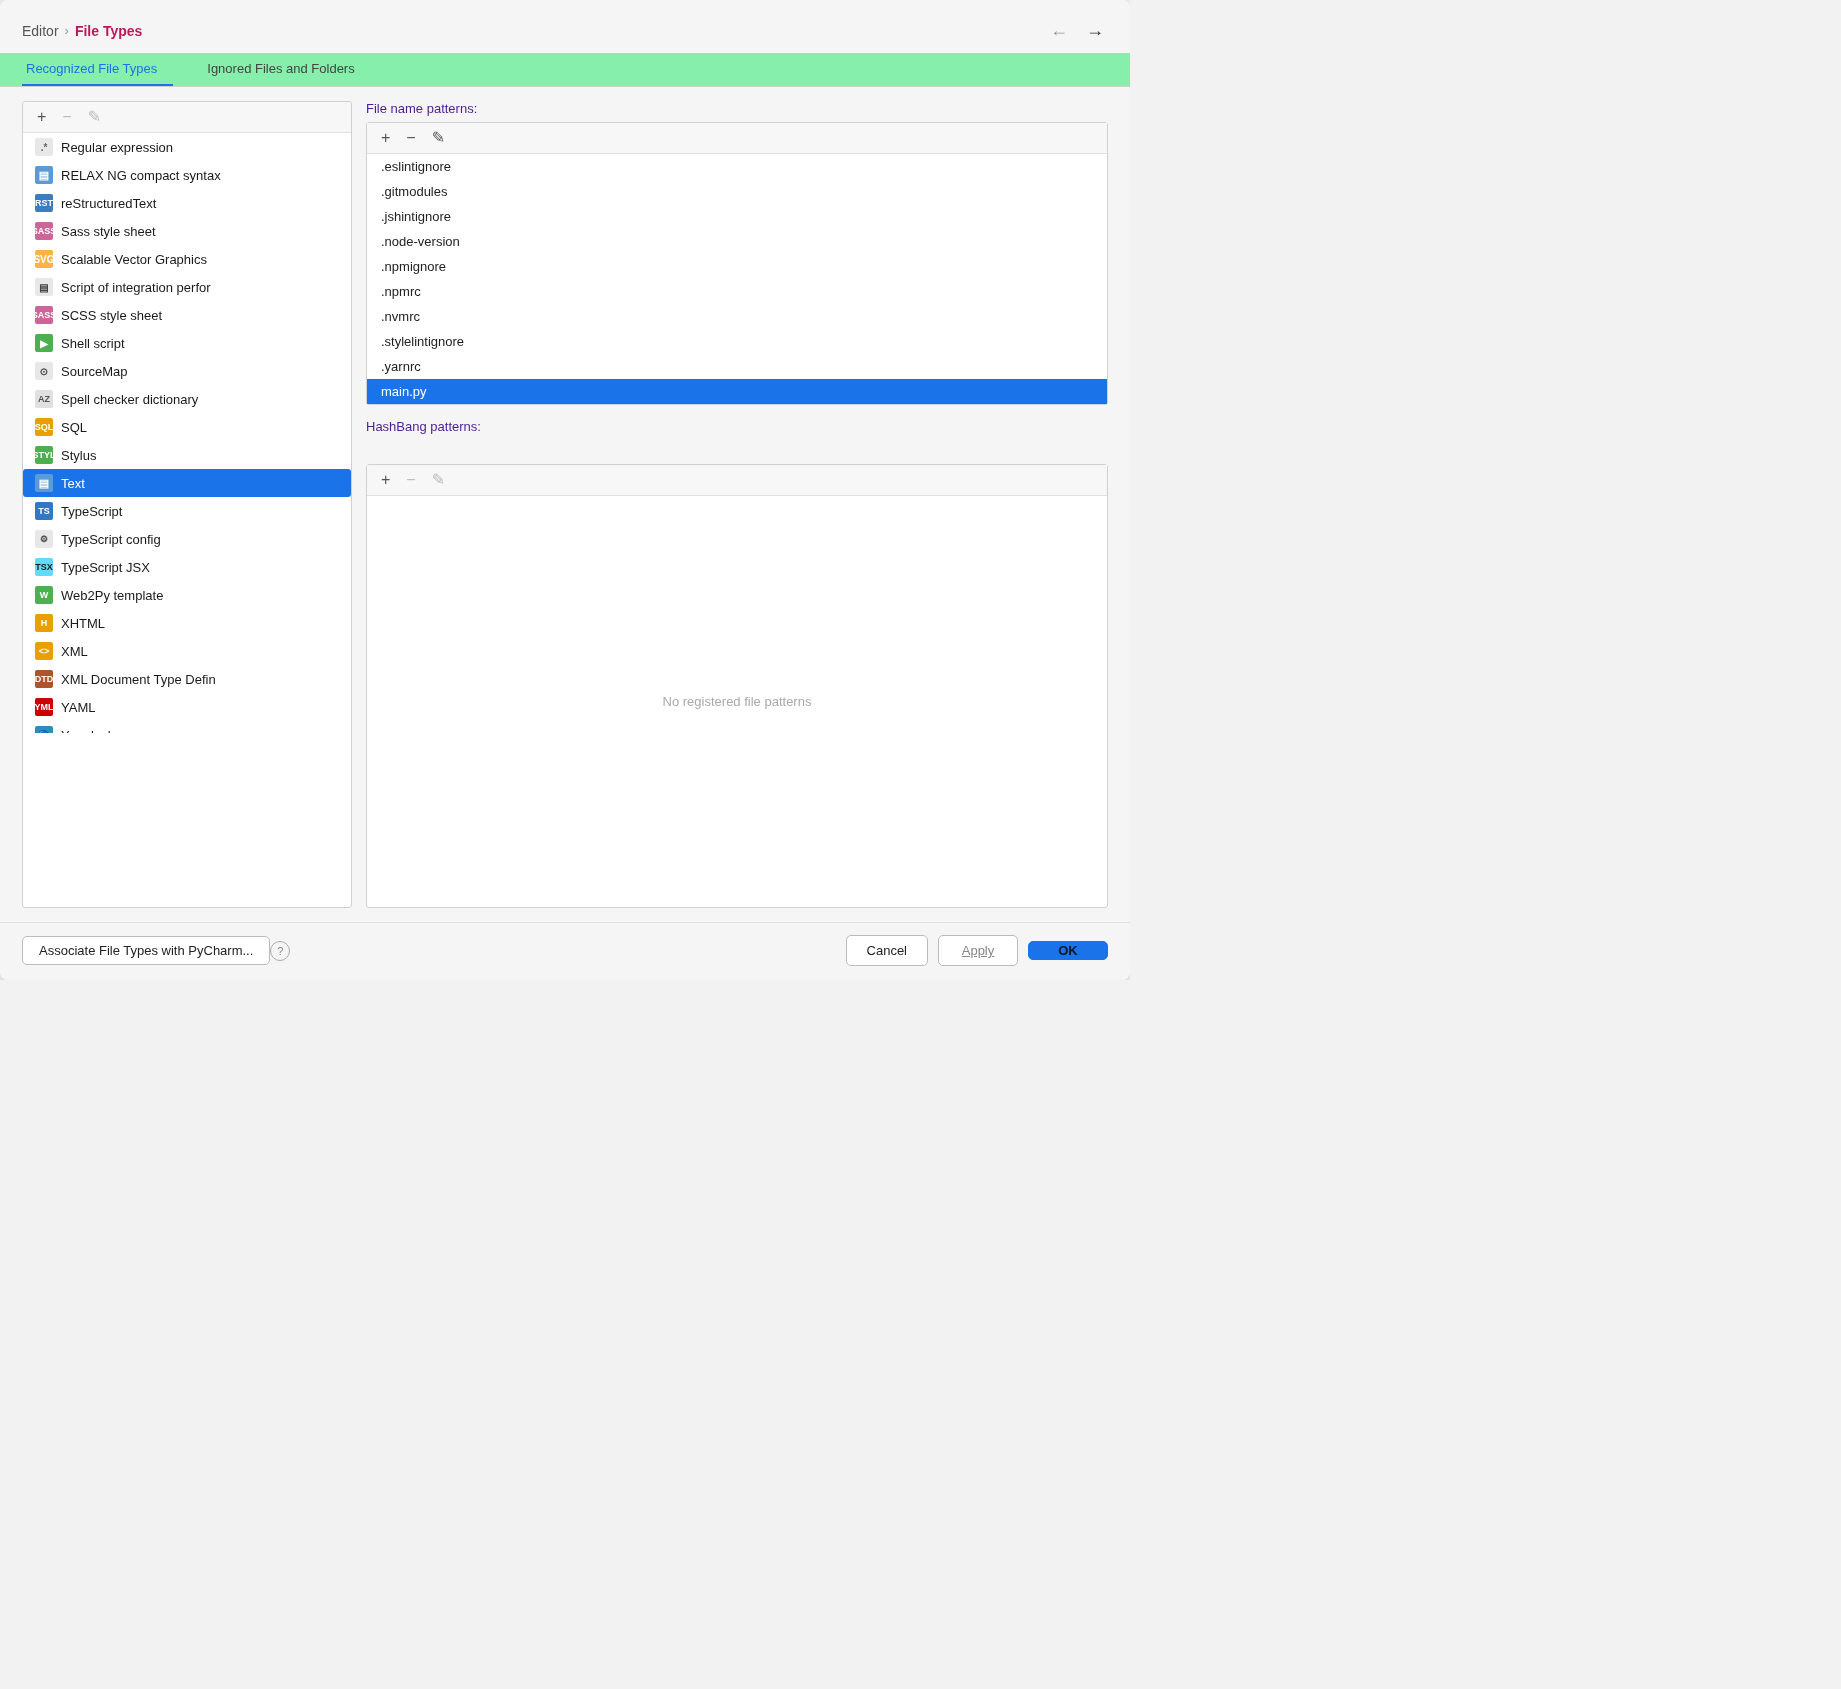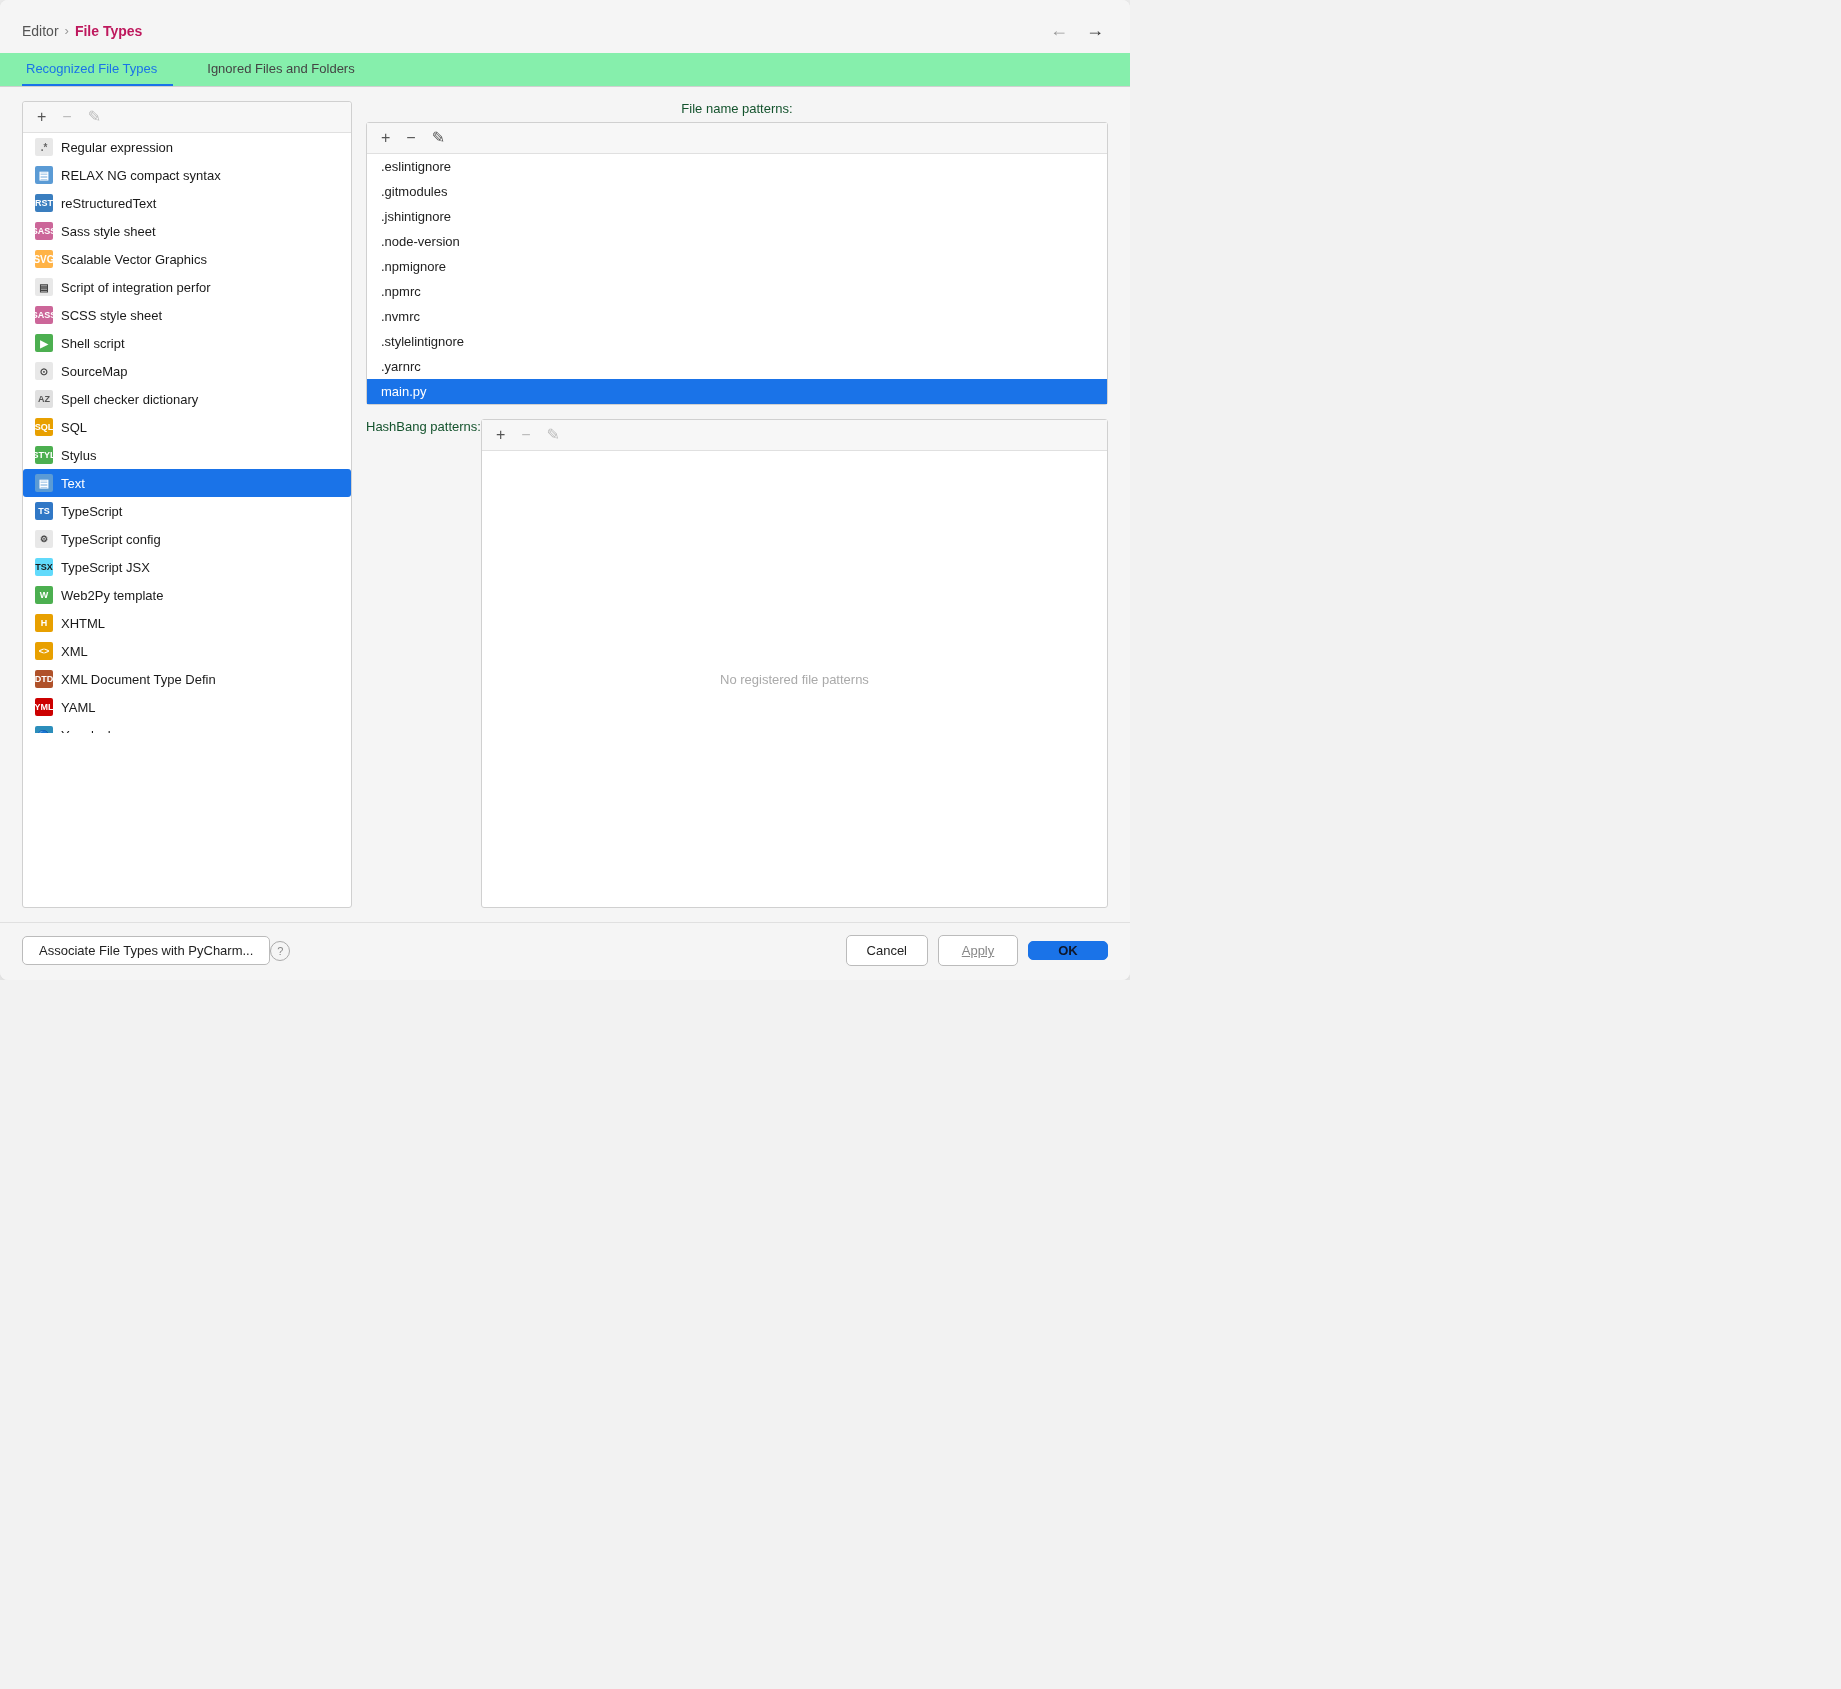--- a/index.html
+++ b/index.html
@@ -157,23 +157,22 @@
     .icon-yarn { background: #2c8ebb; color: #fff; font-size: 10px; }
     .right-panel {
       flex: 1;
       display: flex;
       flex-direction: column;
       gap: 0;
     }
     .section-label {
       font-size: 13px;
       font-weight: 500;
-      color: #14532d;
+      color: #4c1d95;
       margin-bottom: 6px;
-      text-align: center;
     }
     .patterns-box {
       background: #fff;
       border: 1px solid #d0d0d0;
       border-radius: 3px;
       margin-bottom: 14px;
       flex-shrink: 0;
     }
     .patterns-toolbar {
       display: flex;
@@ -189,21 +188,22 @@
       font-size: 13px;
       color: #222;
     }
     .pattern-item.selected {
       background: #1a73e8;
       color: #fff;
     }
     .hashbang-section {
       flex: 1;
       display: flex;
-      flex-direction: row;
+      flex-direction: column;
+      gap: 24px;
     }
     .hashbang-box {
       flex: 1;
       background: #fff;
       border: 1px solid #d0d0d0;
       border-radius: 3px;
       display: flex;
       flex-direction: column;
     }
     .hashbang-toolbar {

